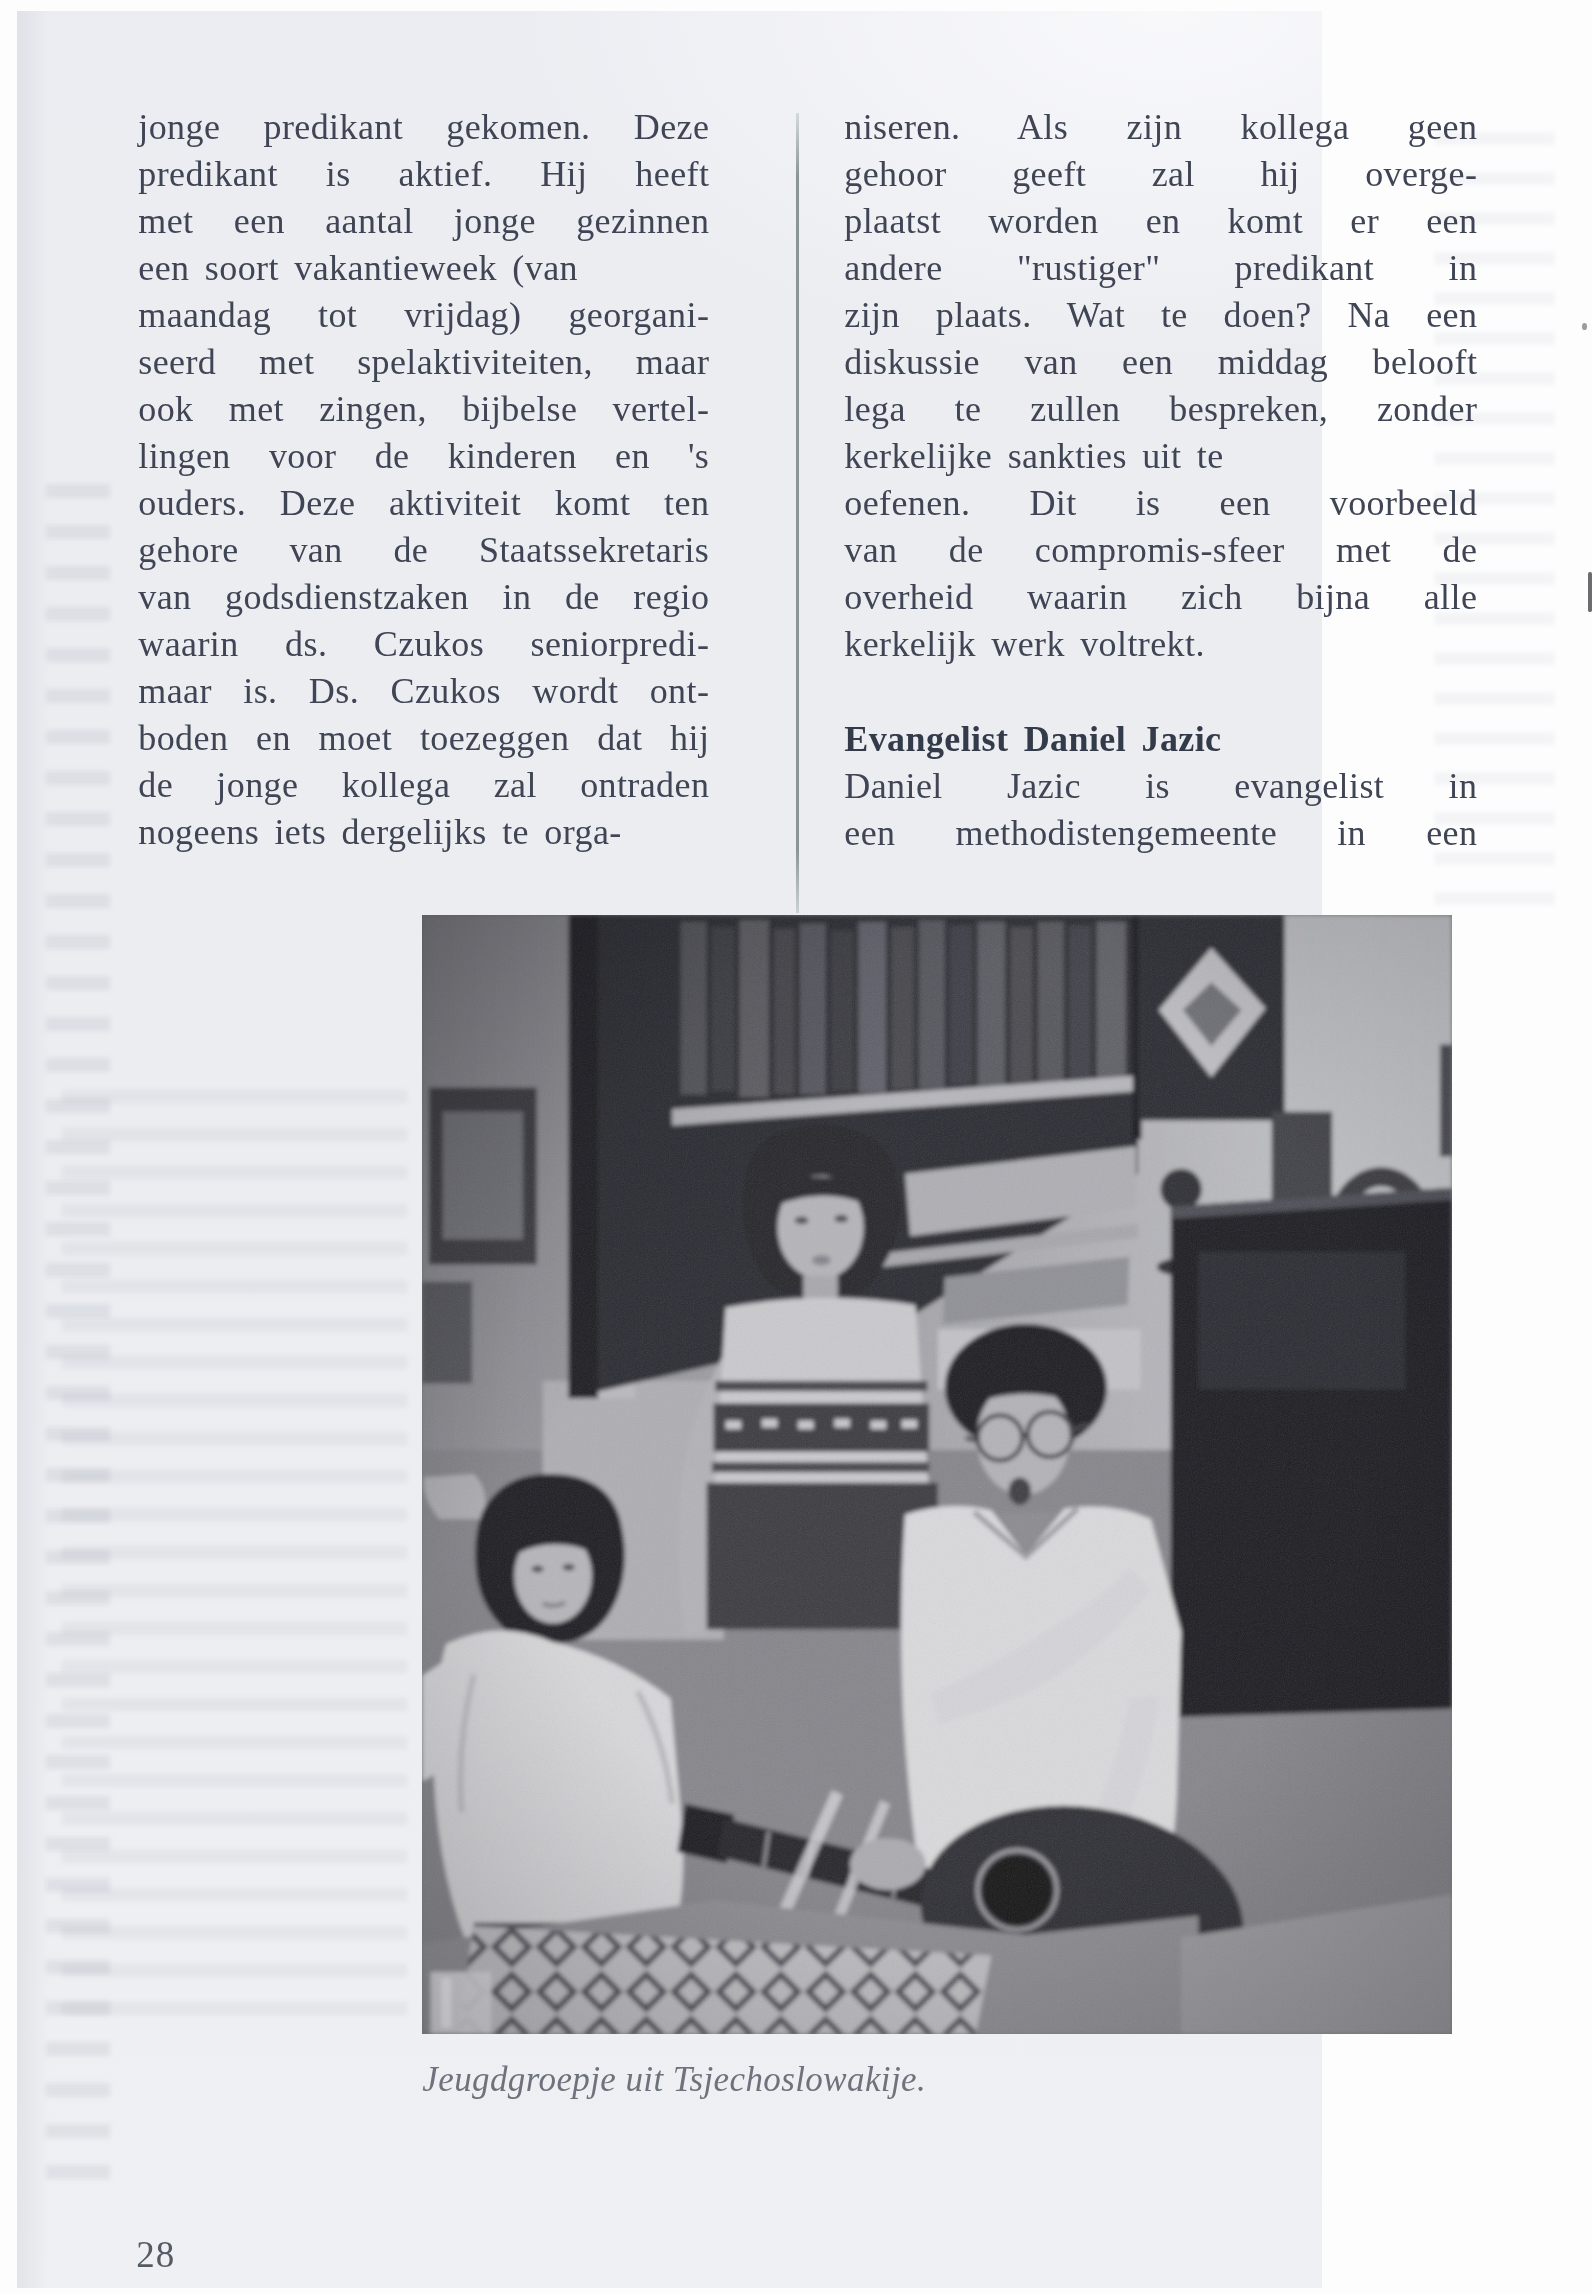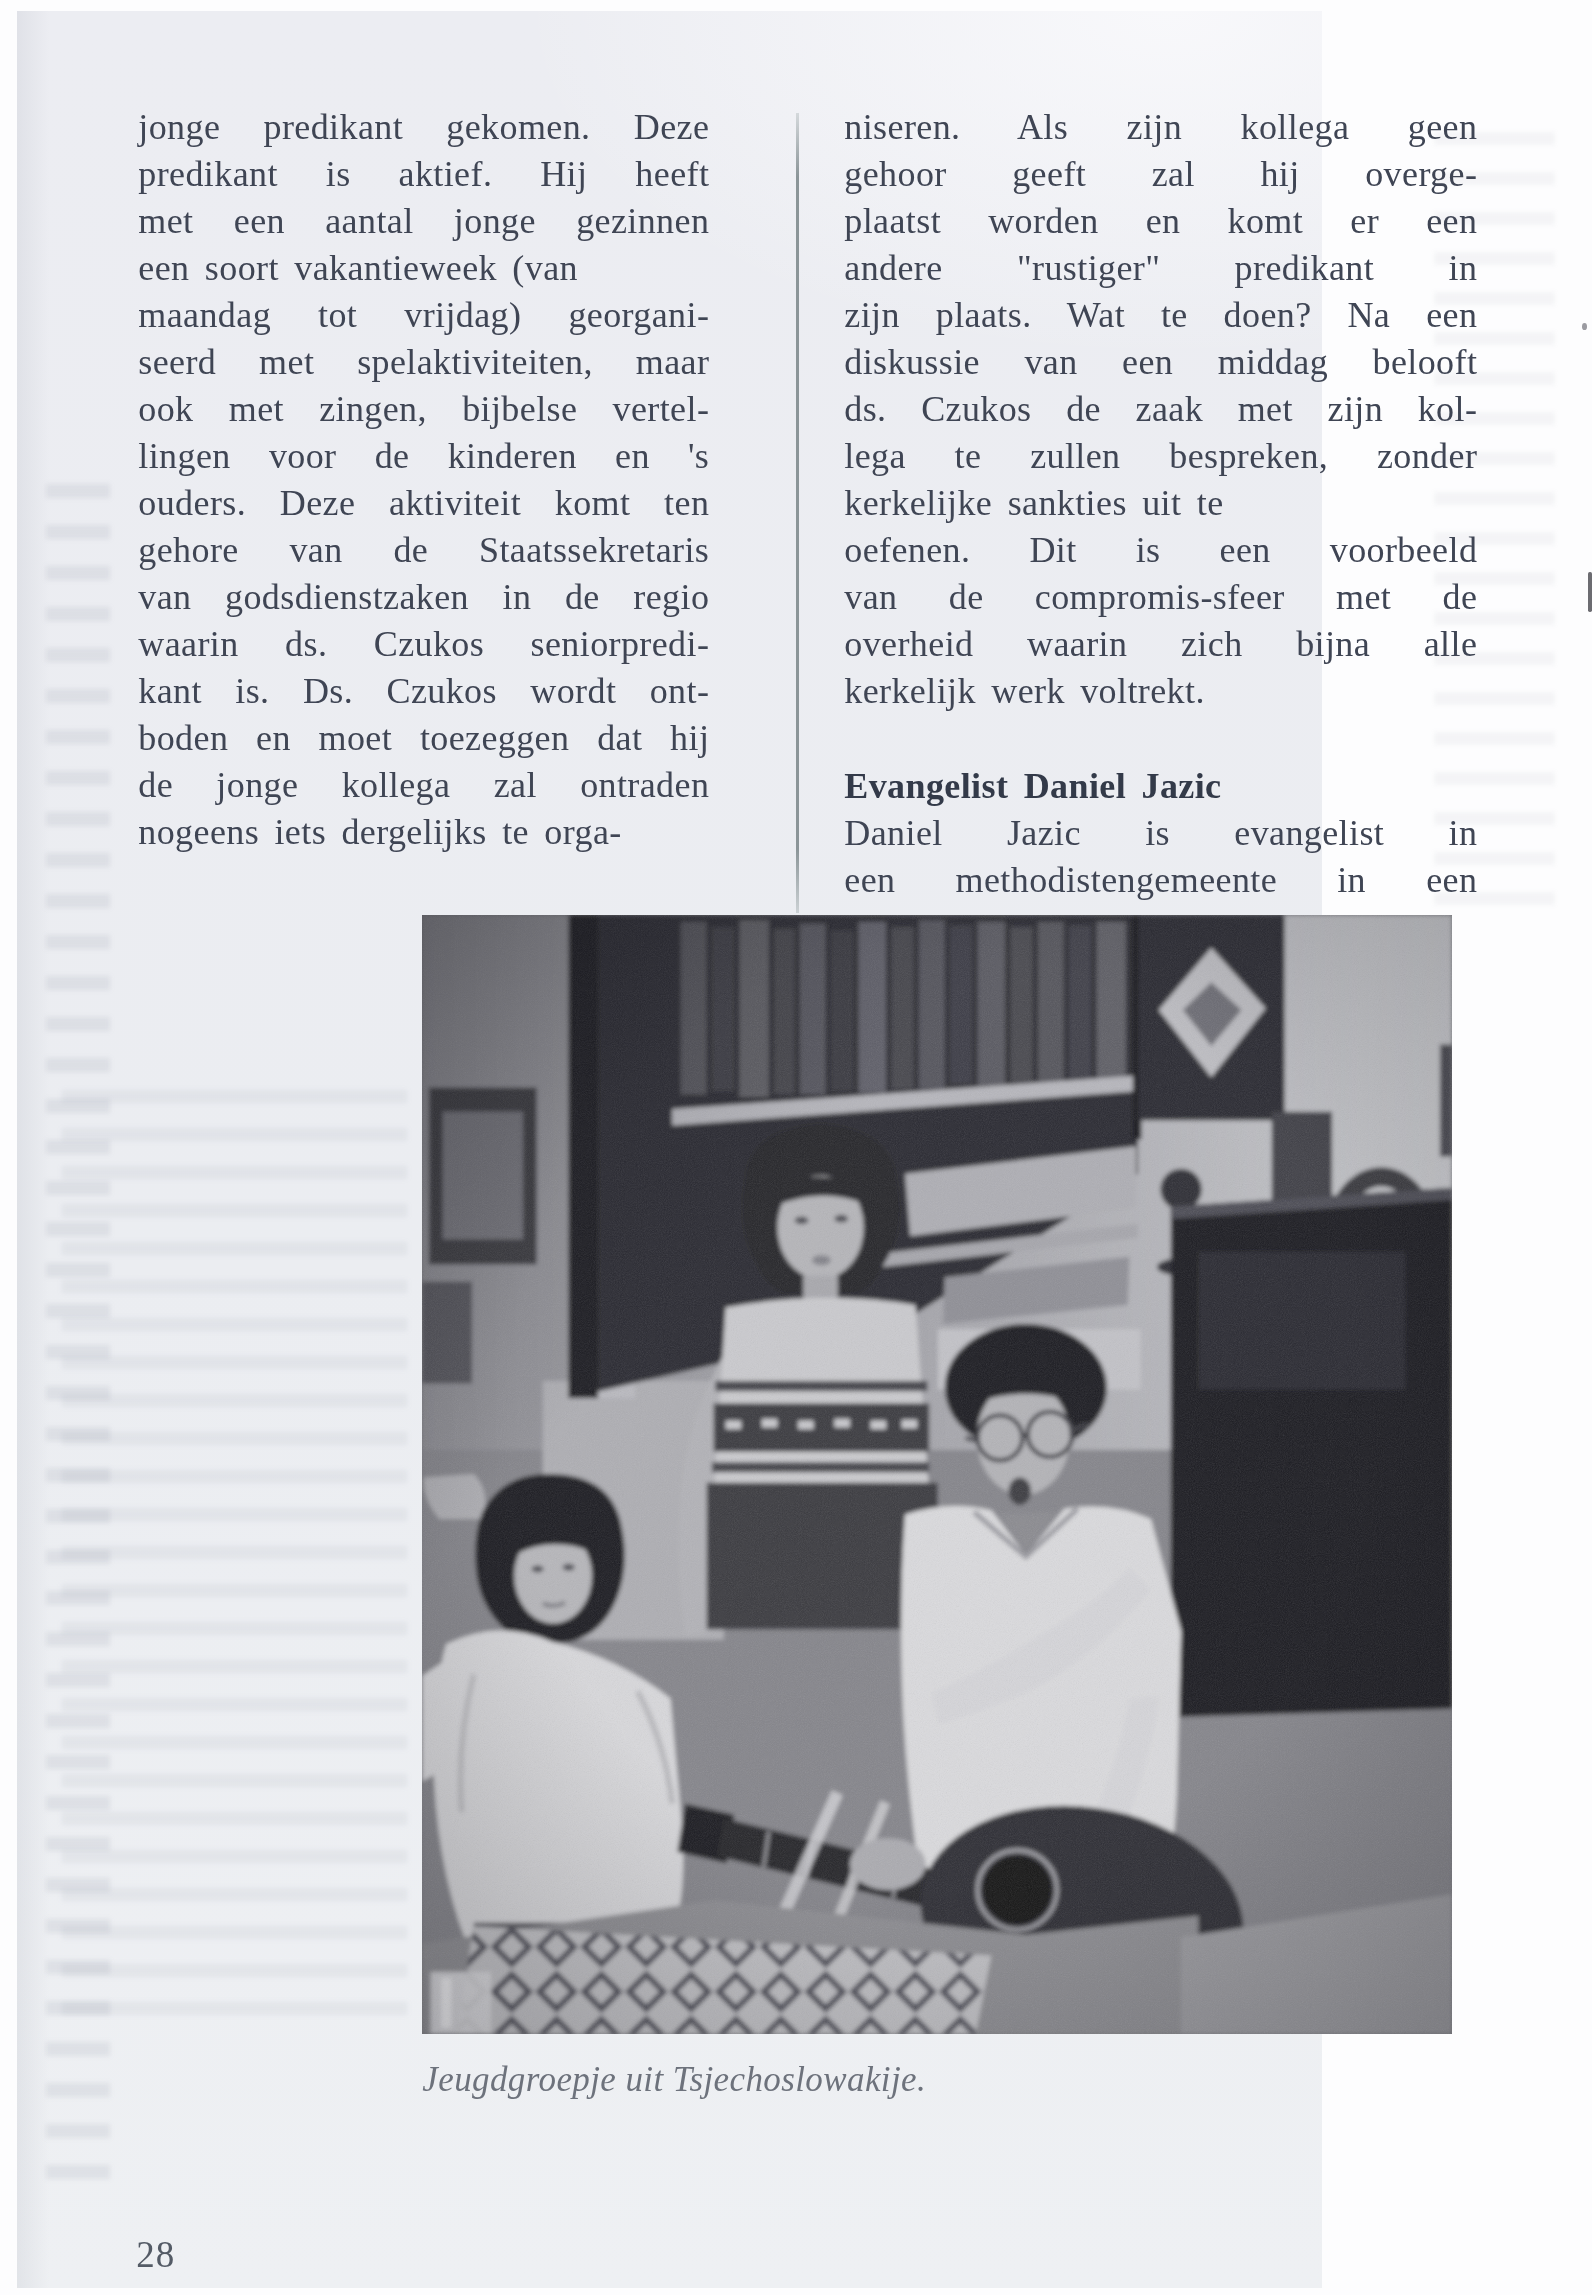--- a/index.html
+++ b/index.html
@@ -63,36 +63,35 @@
     <div class="ln">met een aantal jonge gezinnen</div>
     <div class="ln short">een soort vakantieweek (van</div>
     <div class="ln">maandag tot vrijdag) georgani-</div>
     <div class="ln">seerd met spelaktiviteiten, maar</div>
     <div class="ln">ook met zingen, bijbelse vertel-</div>
     <div class="ln">lingen voor de kinderen en 's</div>
     <div class="ln">ouders. Deze aktiviteit komt ten</div>
     <div class="ln">gehore van de Staatssekretaris</div>
     <div class="ln">van godsdienstzaken in de regio</div>
     <div class="ln">waarin ds. Czukos seniorpredi-</div>
-    <div class="ln">kant is. Ds. Czukos wordt ont-</div>
+    <div class="ln">maar is. Ds. Czukos wordt ont-</div>
     <div class="ln">boden en moet toezeggen dat hij</div>
     <div class="ln">de jonge kollega zal ontraden</div>
     <div class="ln short">nogeens iets dergelijks te orga-</div>
   </div>
 
   <div class="divider"></div>
 
   <div class="col col-right">
     <div class="ln">niseren. Als zijn kollega geen</div>
     <div class="ln">gehoor geeft zal hij overge-</div>
     <div class="ln">plaatst worden en komt er een</div>
     <div class="ln">andere "rustiger" predikant in</div>
     <div class="ln">zijn plaats. Wat te doen? Na een</div>
     <div class="ln">diskussie van een middag belooft</div>
-    <div class="ln">ds. Czukos de zaak met zijn kol-</div>
     <div class="ln">lega te zullen bespreken, zonder</div>
     <div class="ln short">kerkelijke sankties uit te</div>
     <div class="ln">oefenen. Dit is een voorbeeld</div>
     <div class="ln">van de compromis-sfeer met de</div>
     <div class="ln">overheid waarin zich bijna alle</div>
     <div class="ln short">kerkelijk werk voltrekt.</div>
     <div class="col-gap"></div>
     <div class="ln bold">Evangelist Daniel Jazic</div>
     <div class="ln">Daniel Jazic is evangelist in</div>
     <div class="ln">een methodistengemeente in een</div>

